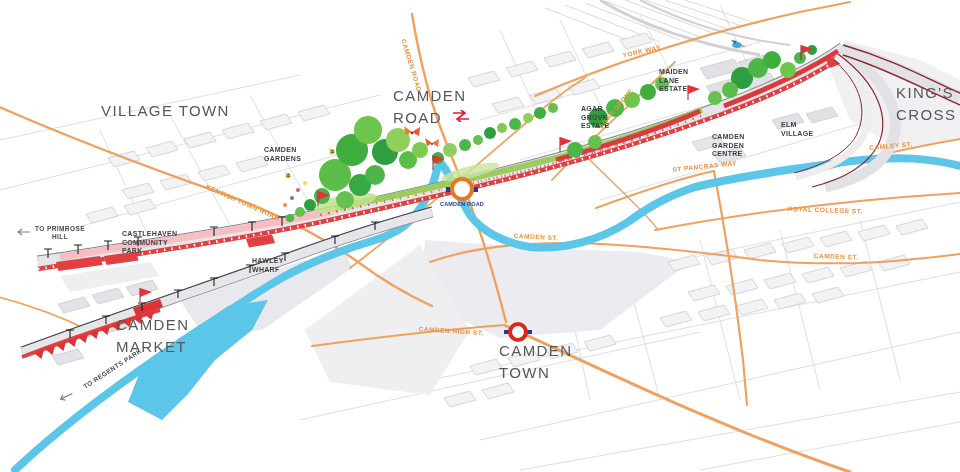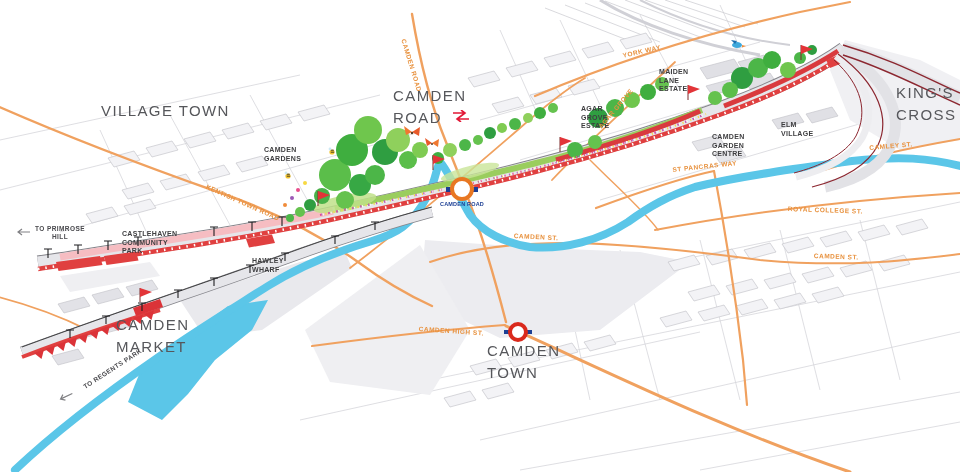--- a/index.html
+++ b/index.html
@@ -346,21 +346,21 @@
   </svg>
 
   <div class="lbl lbl-xl" style="left:896px;top:82px;width:74px">KING'S CROSS</div>
 
   <div class="lbl lbl-xl" style="left:116px;top:314px;width:84px">CAMDEN MARKET</div>
 
   <div class="roundel" style="left:504px;top:322px;width:28px;height:20px">
     <span class="bar bar-ug"></span>
       <span class="ring ring-ug"></span>
   </div>
-  <div class="lbl lbl-xl" style="left:487px;top:340px;width:76px">CAMDEN TOWN</div>
+  <div class="lbl lbl-xl" style="left:499px;top:340px;width:76px">CAMDEN TOWN</div>
 
   <div class="lbl lbl-place" style="left:264px;top:146px;width:34px">CAMDEN GARDENS</div>
   <div class="lbl lbl-place" style="left:122px;top:230px;width:52px">CASTLEHAVEN COMMUNITY PARK</div>
   <div class="lbl lbl-place" style="left:252px;top:257px;width:30px">HAWLEY WHARF</div>
   <div class="lbl lbl-place" style="left:659px;top:68px;width:46px">MAIDEN LANE ESTATE</div>
   <div class="lbl lbl-place" style="left:581px;top:105px;width:44px">AGAR GROVE ESTATE</div>
   <div class="lbl lbl-place" style="left:712px;top:133px;width:34px">CAMDEN GARDEN CENTRE</div>
   <div class="lbl lbl-place" style="left:781px;top:121px;width:30px">ELM VILLAGE</div>
 
   <div class="lbl lbl-street" style="left:208px;top:183px;transform:rotate(24deg)">KENTISH TOWN ROAD</div>

